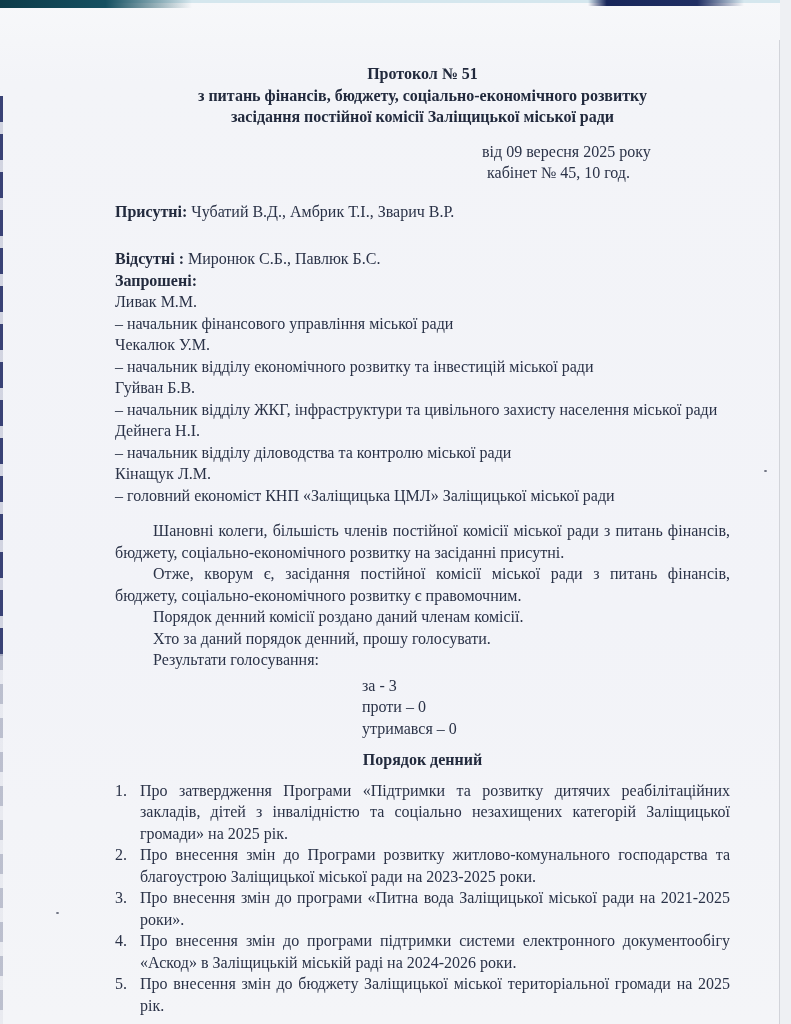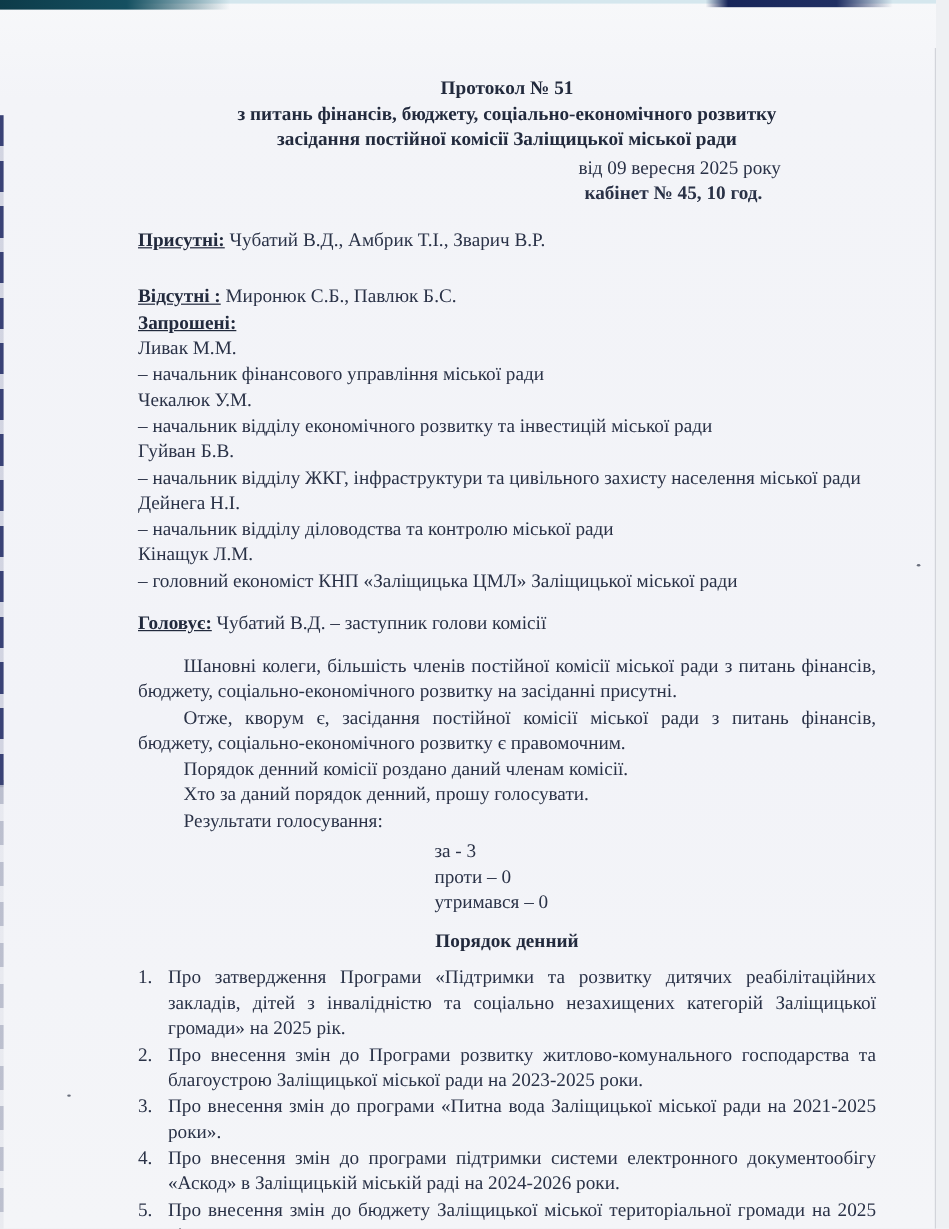--- a/index.html
+++ b/index.html
@@ -56,26 +56,25 @@
 
   
   .doc {
     position: relative;
     padding: 63px 61px 0 115px;
   }
   .center { text-align: center; }
   .bold { font-weight: bold; color: #222a3d; }
   .u-label {
     font-weight: bold;
-    text-decoration: underline;
     color: #222a3d;
   }
   .title-block { }
-  .meta-block { margin-top: 2px; margin-left: 367px; }
-  .meta-line2 { padding-left: 5px; font-weight: bold; }
+  .meta-block { margin-top: 13px; margin-left: 367px; }
+  .meta-line2 { padding-left: 5px; }
   .present-line { margin-top: 17px; }
   .absent-line { margin-top: 26px; }
   .invited-row { display: flex; flex-direction: column; }
   .invited-name { width: 127px; flex: none; }
   .invited-role { flex: 1; padding-left: 10px; text-indent: -10px; }
   .chair-line { margin-top: 14px; }
   .paras { margin-top: 14px; }
   .para { margin: 0; text-indent: 38px; text-align: justify; }
   .voting-block { margin-top: 4px; margin-left: 247px; }
   .agenda-heading { margin-top: 10px; text-align: center; }
@@ -141,24 +140,20 @@
       <div class="invited-row">
         <div class="invited-name">Дейнега Н.І.</div>
         <div class="invited-role">– начальник відділу діловодства та контролю міської ради</div>
       </div>
       <div class="invited-row">
         <div class="invited-name">Кінащук Л.М.</div>
         <div class="invited-role">– головний економіст КНП «Заліщицька ЦМЛ» Заліщицької міської ради</div>
       </div>
     </div>
 
-    <div class="chair-line">
-      <span class="u-label">Головує:</span>
-      <span>Чубатий В.Д.  –  заступник голови комісії</span>
-    </div>
 
     <div class="paras">
       <p class="para">Шановні колеги,  більшість членів постійної комісії міської ради з питань фінансів, бюджету, соціально-економічного розвитку на засіданні присутні.</p>
       <p class="para">Отже, кворум є, засідання постійної комісії міської ради з питань фінансів, бюджету, соціально-економічного розвитку є правомочним.</p>
       <p class="para">Порядок денний комісії роздано даний членам комісії.</p>
       <p class="para">Хто за даний порядок денний, прошу голосувати.</p>
       <p class="para">Результати голосування:</p>
     </div>
 
     <div class="voting-block">

